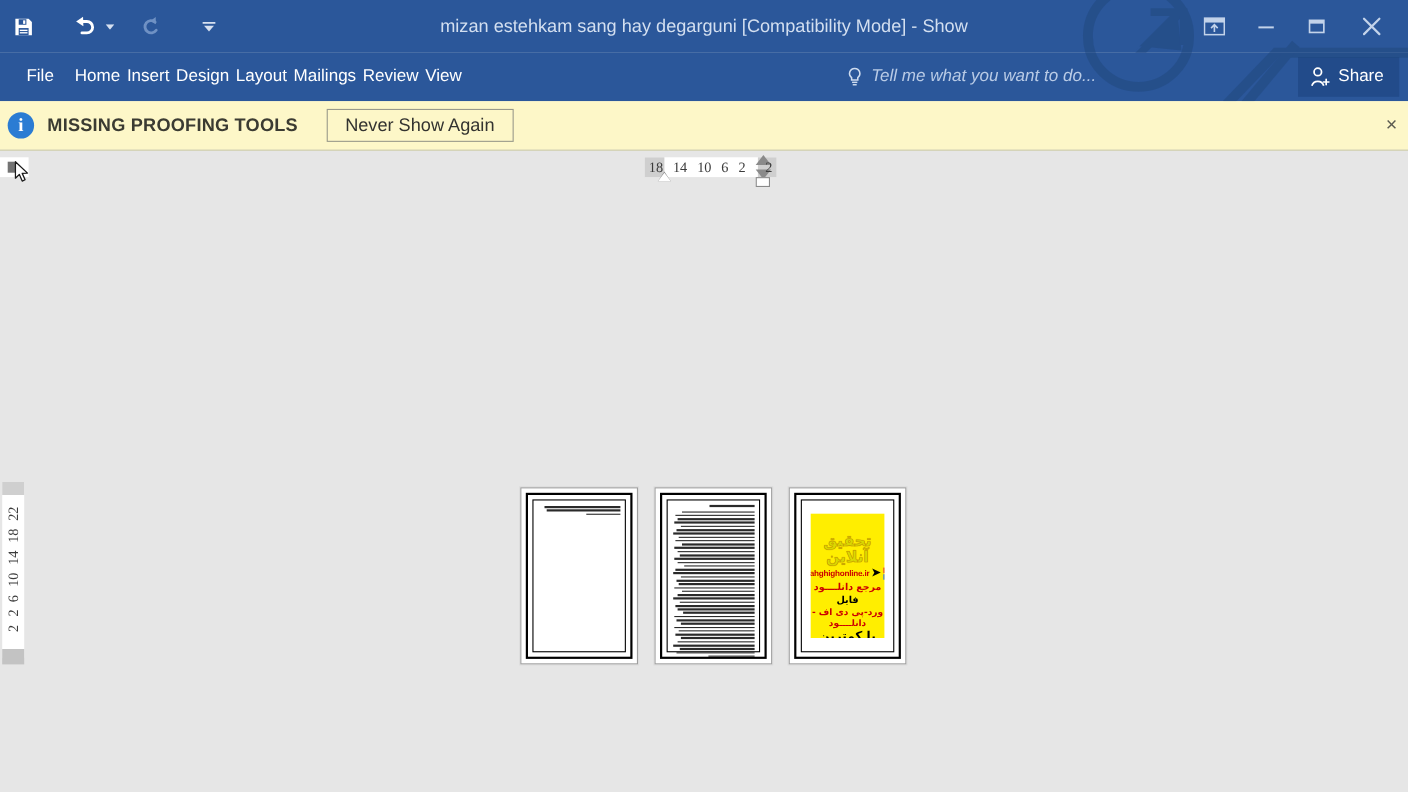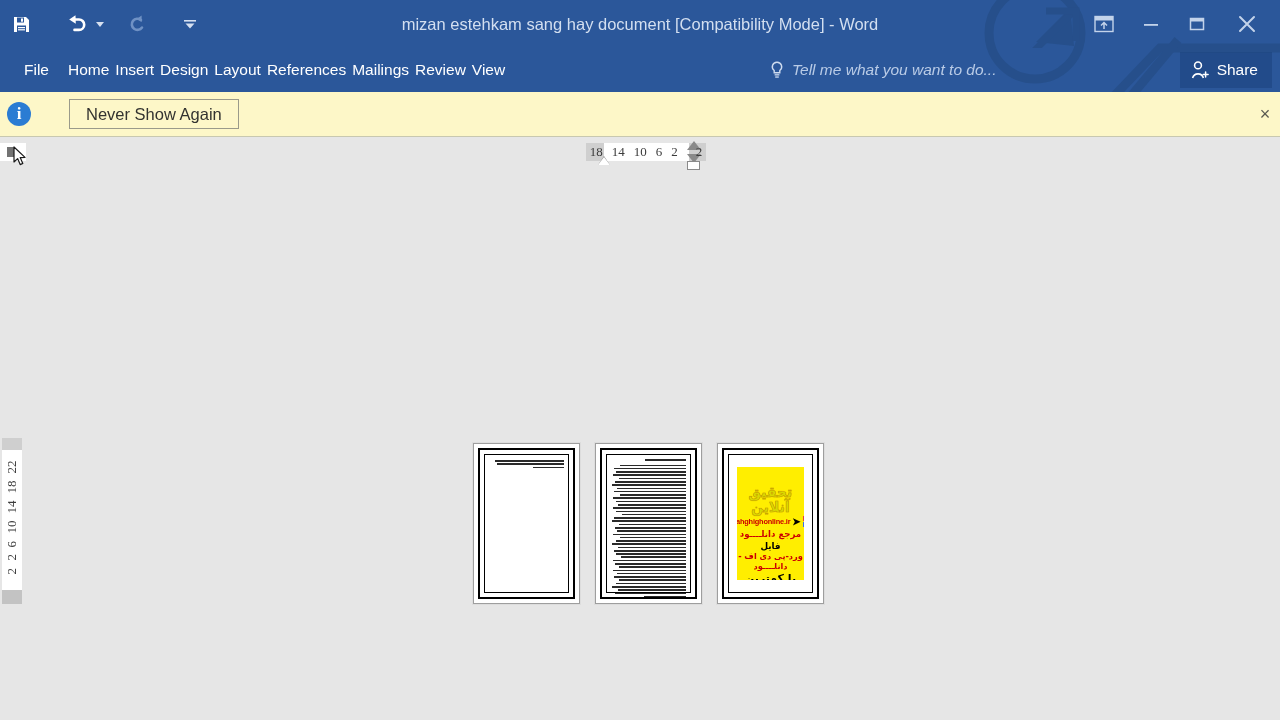--- a/index.html
+++ b/index.html
@@ -245,21 +245,21 @@
     <g fill="#22497f">
       <path d="M146 72 L210 8 L214 46 L176 42 Z"></path>
       <path d="M150 76 L212 14"></path>
     </g>
     <g fill="none" stroke="#22497f" stroke-width="7">
       <path d="M150 75 L214 11"></path>
       <path d="M186 11 L216 11 L216 41"></path>
     </g>
   </svg>
 
-  <div class="doc-title">mizan estehkam sang hay document [Compatibility Mode] - Word</div>
+  <div class="doc-title">mizan estehkam sang hay degarguni [Compatibility Mode] - Show</div>
 
   <div class="qat">
     <div class="sep-gap"></div>
     <div class="qat-btn" title="Save">
       <svg width="17" height="17" viewBox="0 0 17 17">
         <path d="M1 1 h12 l3 3 v12 h-15 z" fill="#ffffff"></path>
         <rect x="4" y="1.5" width="7" height="5" fill="#2b579a"></rect>
         <rect x="8" y="2.5" width="2" height="3.2" fill="#ffffff"></rect>
         <rect x="4" y="9.5" width="9" height="6.5" fill="#2b579a"></rect>
         <rect x="5" y="11" width="7" height="1.2" fill="#ffffff"></rect>
@@ -329,21 +329,20 @@
       <path d="M272 95 L318 40"></path>
     </g>
   </svg>
 
   <div class="tabs">
     <div class="tab file">File</div>
     <div class="tab">Home</div>
     <div class="tab">Insert</div>
     <div class="tab">Design</div>
     <div class="tab">Layout</div>
-    <div class="tab">References</div>
     <div class="tab">Mailings</div>
     <div class="tab">Review</div>
     <div class="tab">View</div>
   </div>
 
   <div class="tellme">
     <span class="lamp">
       <svg width="14" height="18" viewBox="0 0 14 18">
         <path d="M7 1.2 a4.6 4.6 0 0 1 2.8 8.3 v2.2 h-5.6 v-2.2 A4.6 4.6 0 0 1 7 1.2 Z" fill="none" stroke="#cfdcef" stroke-width="1.4"></path>
         <rect x="4.6" y="13.2" width="4.8" height="1.3" fill="#cfdcef"></rect>
@@ -360,20 +359,21 @@
         <path d="M2.6 18 a5.6 5.6 0 0 1 10.8 0" fill="none" stroke="#ffffff" stroke-width="1.6"></path>
         <path d="M15.6 12 v5 M13.1 14.5 h5" stroke="#ffffff" stroke-width="1.5" stroke-linecap="round"></path>
       </svg>
     </span>
     <span>Share</span>
   </div>
 </div>
 
 <div class="notifbar">
   <div class="notif-icon">i</div>
+  <div class="notif-strong">MISSING PROOFING TOOLS</div>
   <button class="notif-btn">Never Show Again</button>
   <div class="notif-close">×</div>
 </div>
 
 <div class="corner-stub"></div>
 <div class="corner-tab"></div>
 <svg class="cursor" viewBox="0 0 16 22">
   <path d="M1 1 L1 16 L4.6 12.6 L7.2 18.6 L9.8 17.4 L7.2 11.6 L12 11.4 Z" fill="#ffffff" stroke="#1a1a1a" stroke-width="1.2" stroke-linejoin="round"></path>
 </svg>
 

